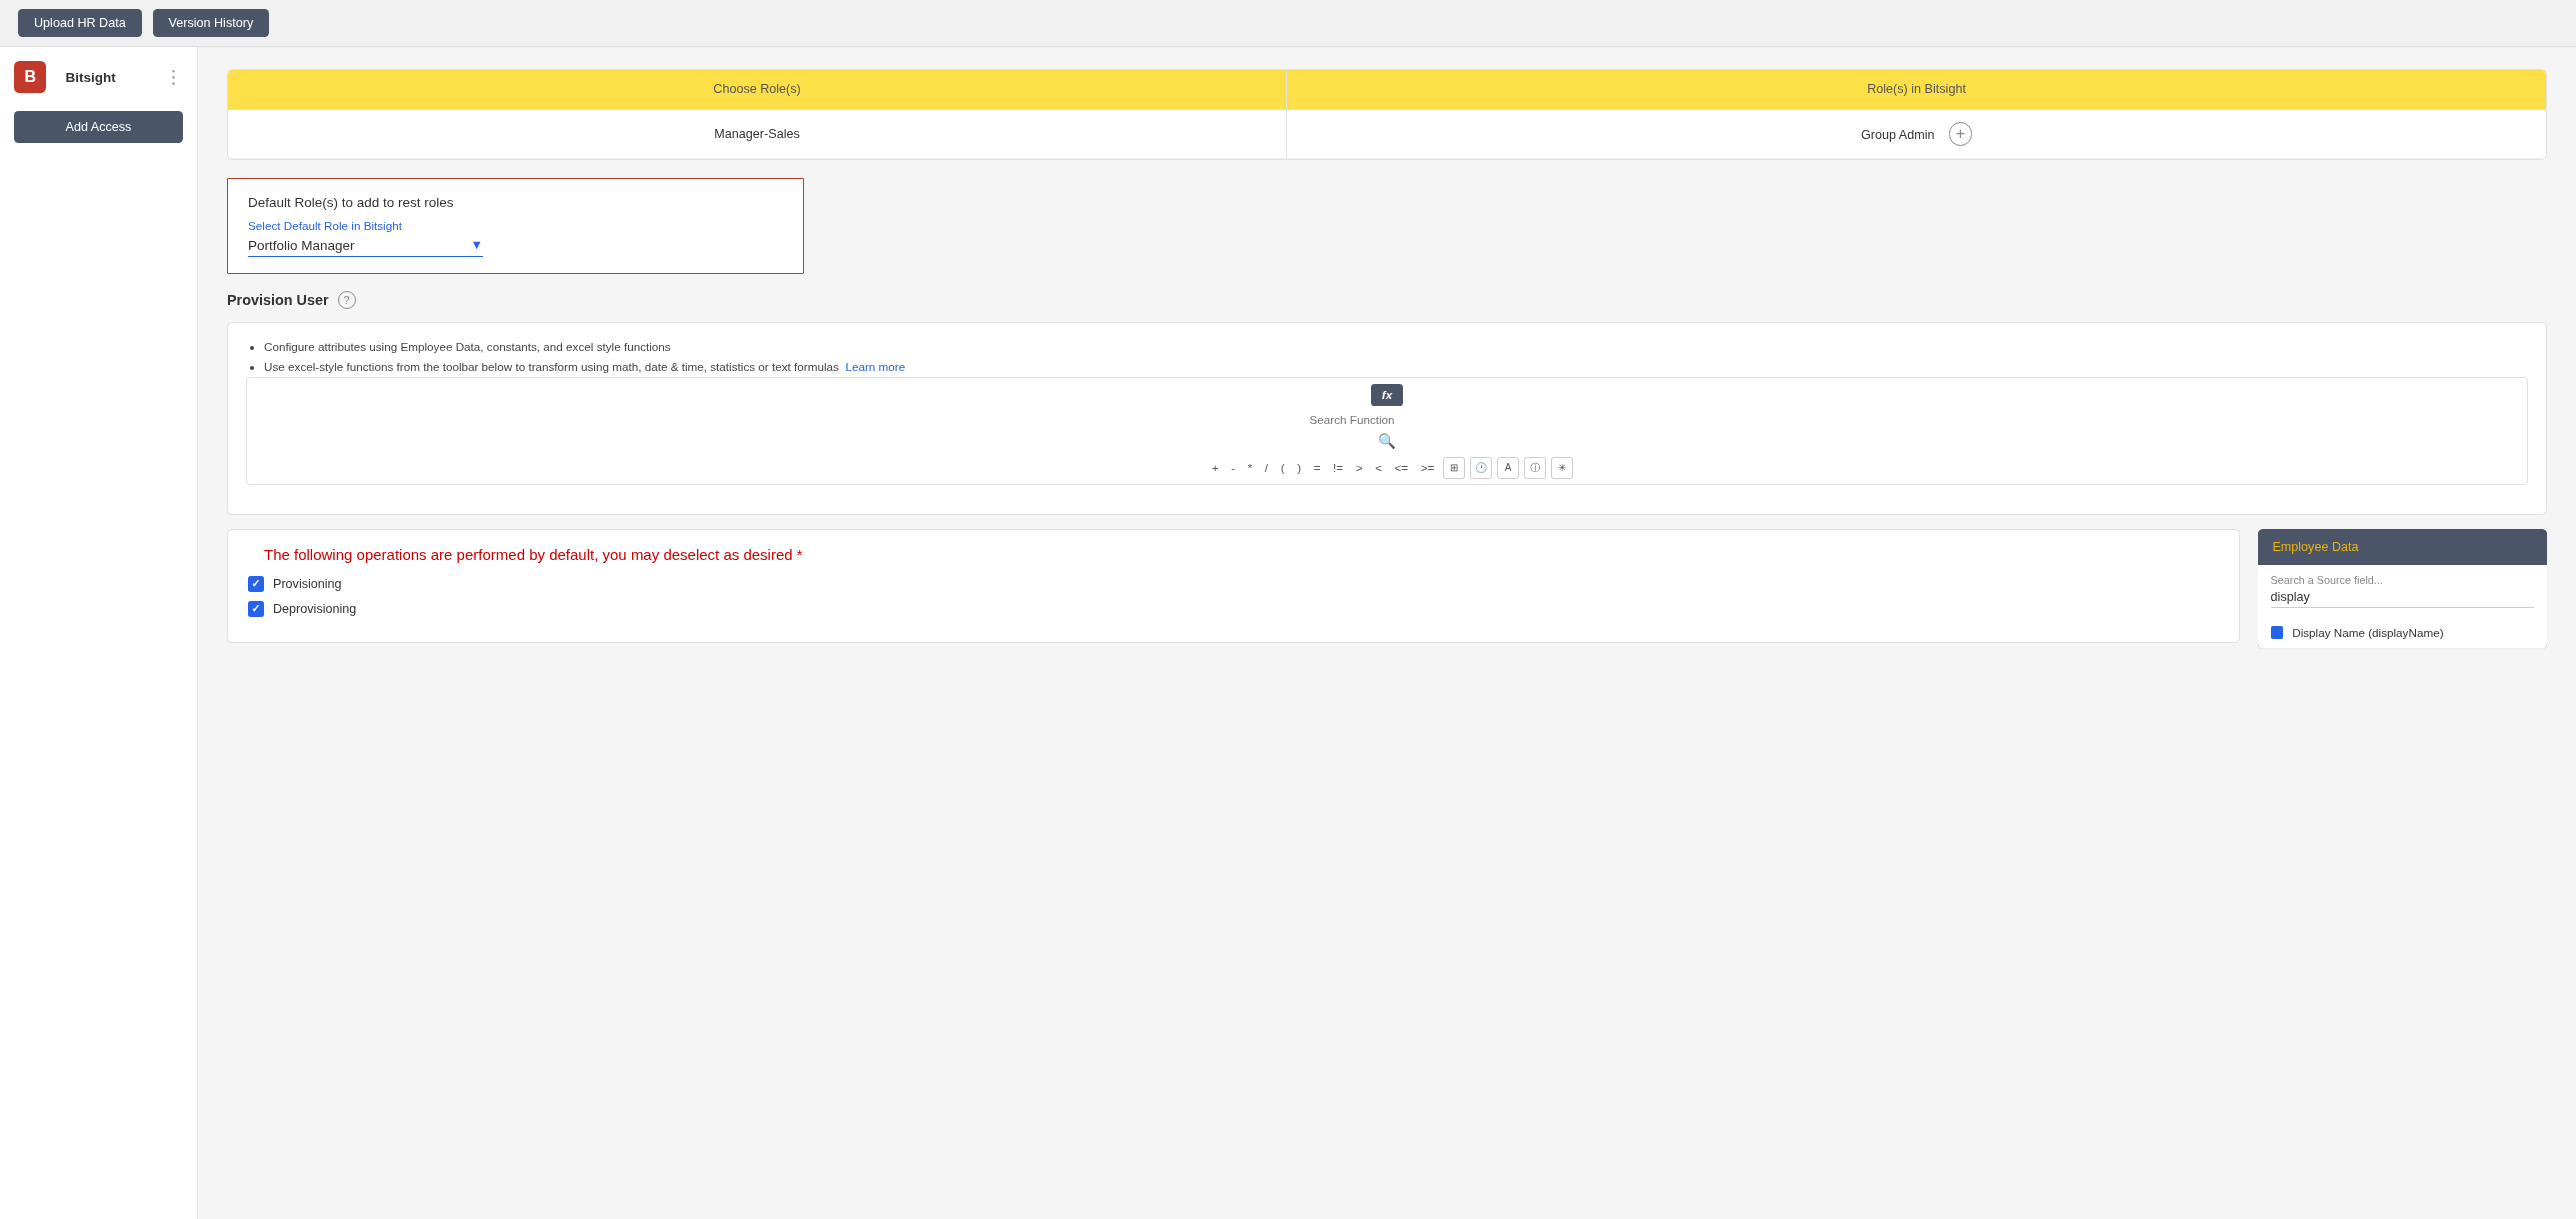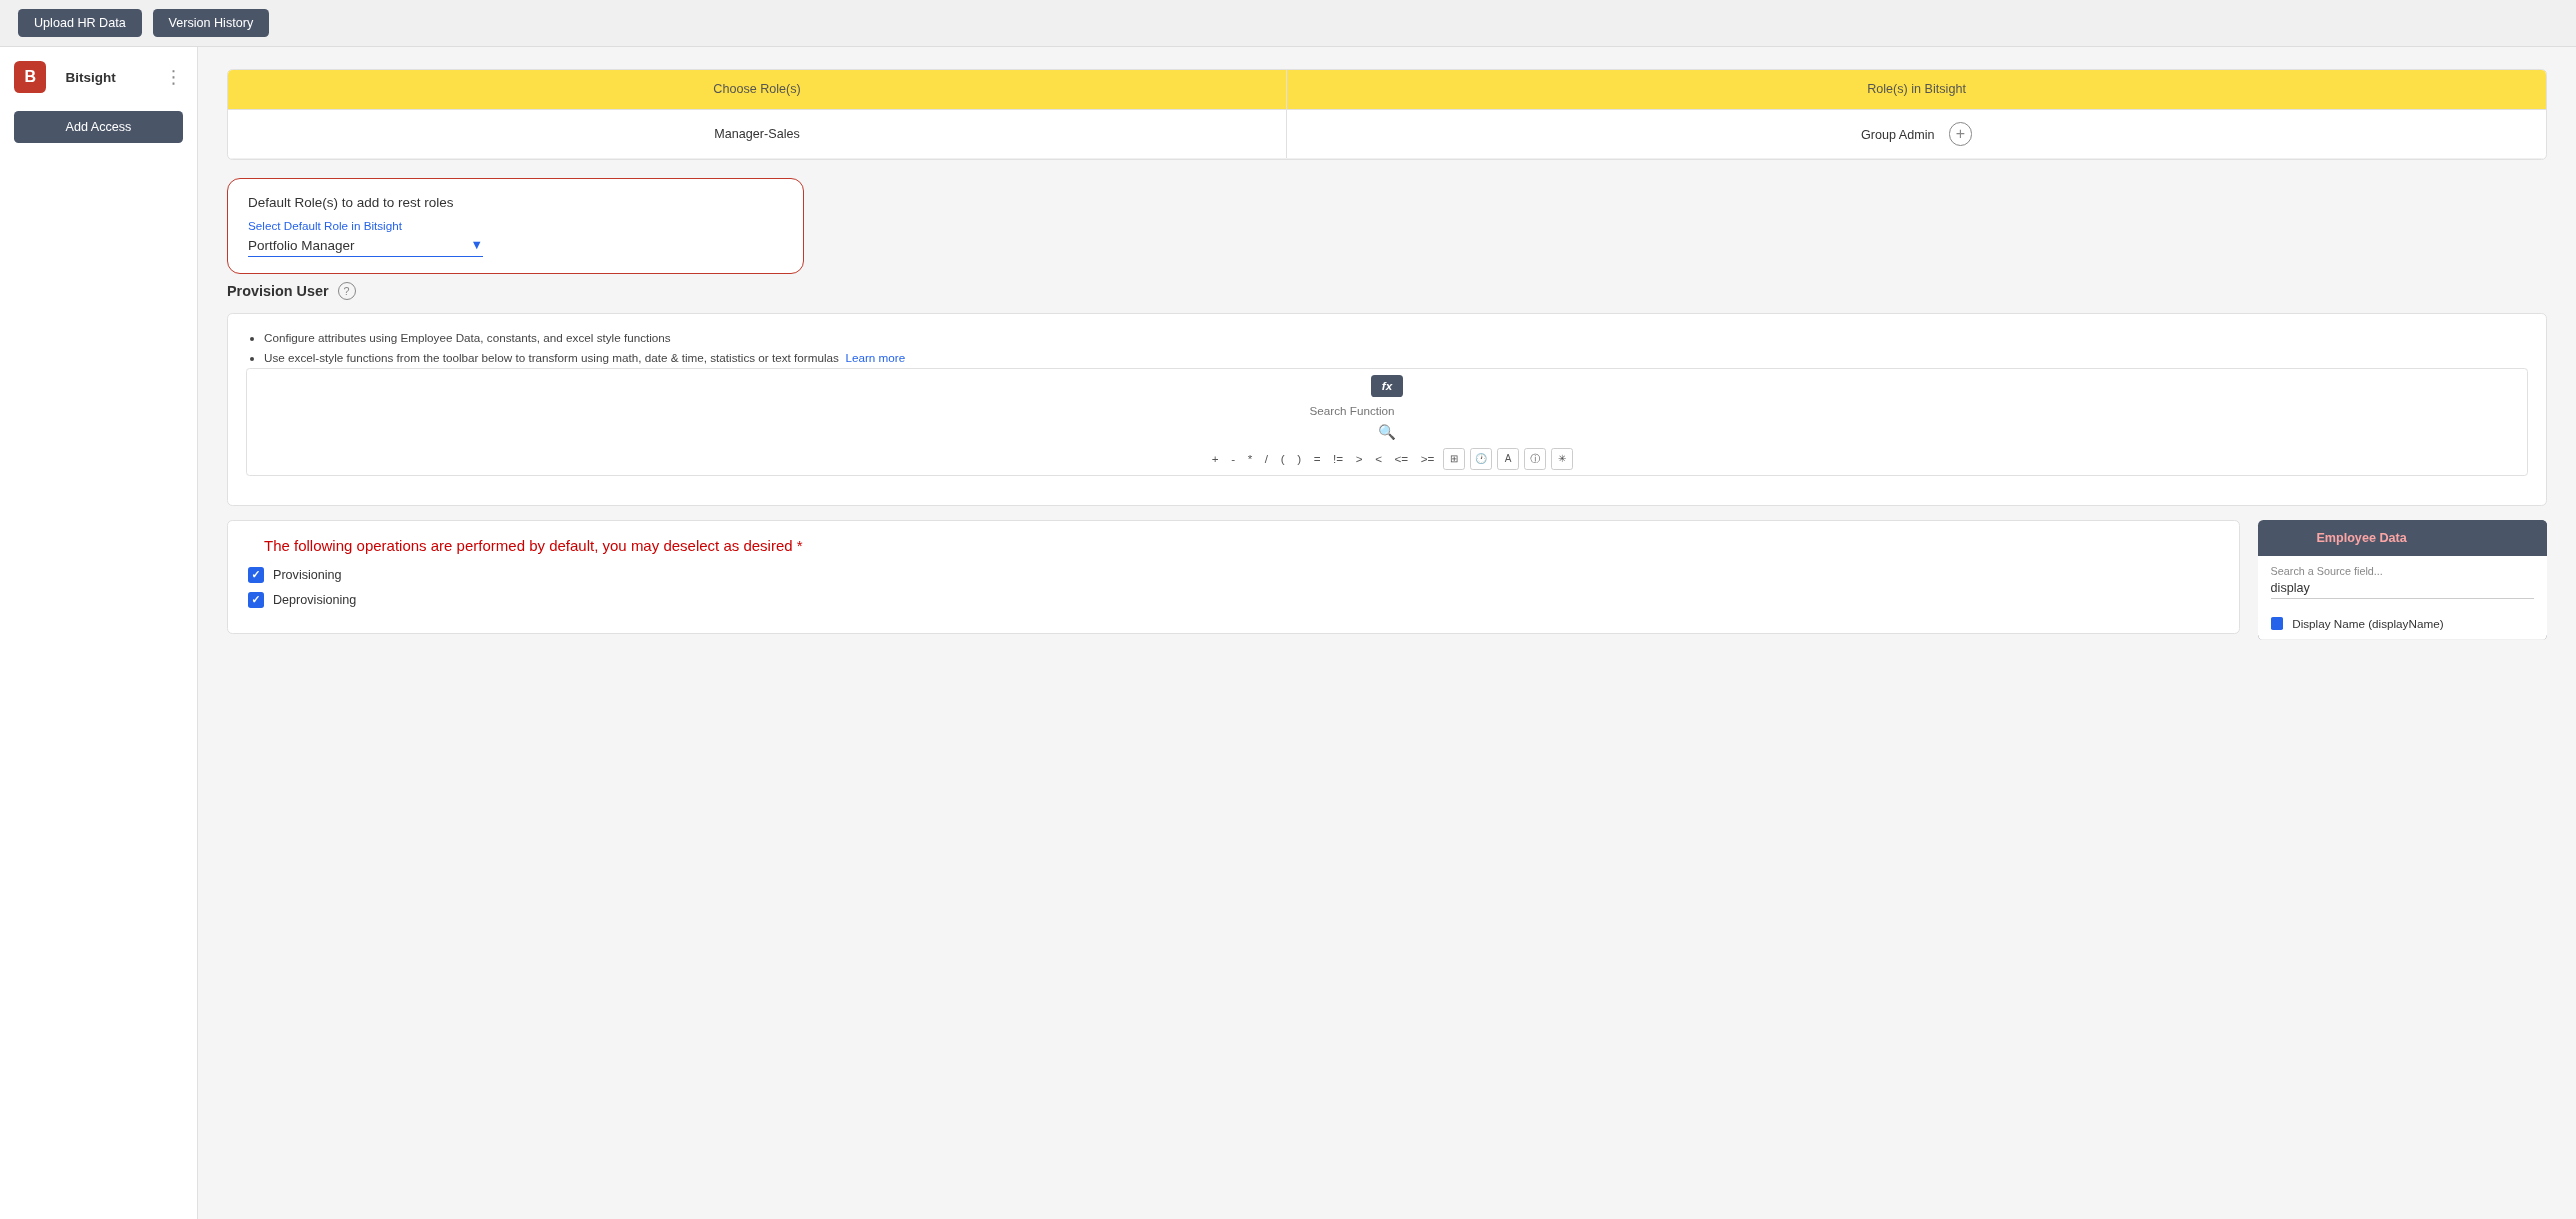--- a/index.html
+++ b/index.html
@@ -67,22 +67,22 @@
     }
     .mapping-table .col-left { border-right: 0.9px solid #e0e0e0; }
     .add-row-btn {
       background: none; border: 1.8px solid #888; border-radius: 50%;
       width: 23.5px; height: 23.5px; cursor: pointer; font-size: 16px; line-height: 1;
       color: #888; display: inline-flex; align-items: center; justify-content: center;
     }
 
     
     .default-role-box {
-      border: 1.8px solid #c0392b; border-radius: 13px;
-      padding: 16px 20px; margin-bottom: 8px; background: #fff;
+      border: 1.8px solid #c0392b; border-radius: 1px;
+      padding: 16px 20px; margin-bottom: 17px; background: #fff;
       max-width: 577px;
     }
     .default-role-title { font-size: 13.5px; font-weight: 500; color: #333; margin-bottom: 9px; }
     .default-role-label { font-size: 11.7px; color: #2563eb; margin-bottom: 5.4px; }
     .role-select-wrapper {
       display: flex; align-items: center; border-bottom: 1.8px solid #2563eb;
       padding-bottom: 3.6px; width: 235px;
     }
     .role-select-value { font-size: 13.5px; color: #333; flex: 1; }
     .role-select-arrow { color: #2563eb; font-size: 12.6px; cursor: pointer; }
@@ -148,22 +148,22 @@
     }
     .checkmark { color: #fff; font-size: 10.8px; font-weight: bold; }
     .checkbox-label { font-size: 12.6px; color: #333; }
 
     
     .employee-panel { width: 289px; min-width: 253px; }
     .employee-box {
       background: #4a5568; border-radius: 5.4px; overflow: hidden;
     }
     .employee-header {
-      background: #4a5568; color: #fca5a5; padding: 10.8px 14.4px;
-      font-size: 12.6px; font-weight: 700; margin-left: 44px;
+      background: #4a5568; color: #eab308; padding: 10.8px 14.4px;
+      font-size: 12.6px; font-weight: 400;
     }
     .employee-search-area { background: #fff; padding: 9px 12.6px; }
     .employee-search-label { font-size: 10.8px; color: #888; margin-bottom: 3.6px; }
     .employee-search-input {
       width: 100%; border: none; border-bottom: 0.9px solid #ccc;
       outline: none; font-size: 12.6px; padding-bottom: 3.6px; color: #333;
     }
     .employee-list { background: #fff; }
     .employee-item {
       display: flex; align-items: center; gap: 9px;

